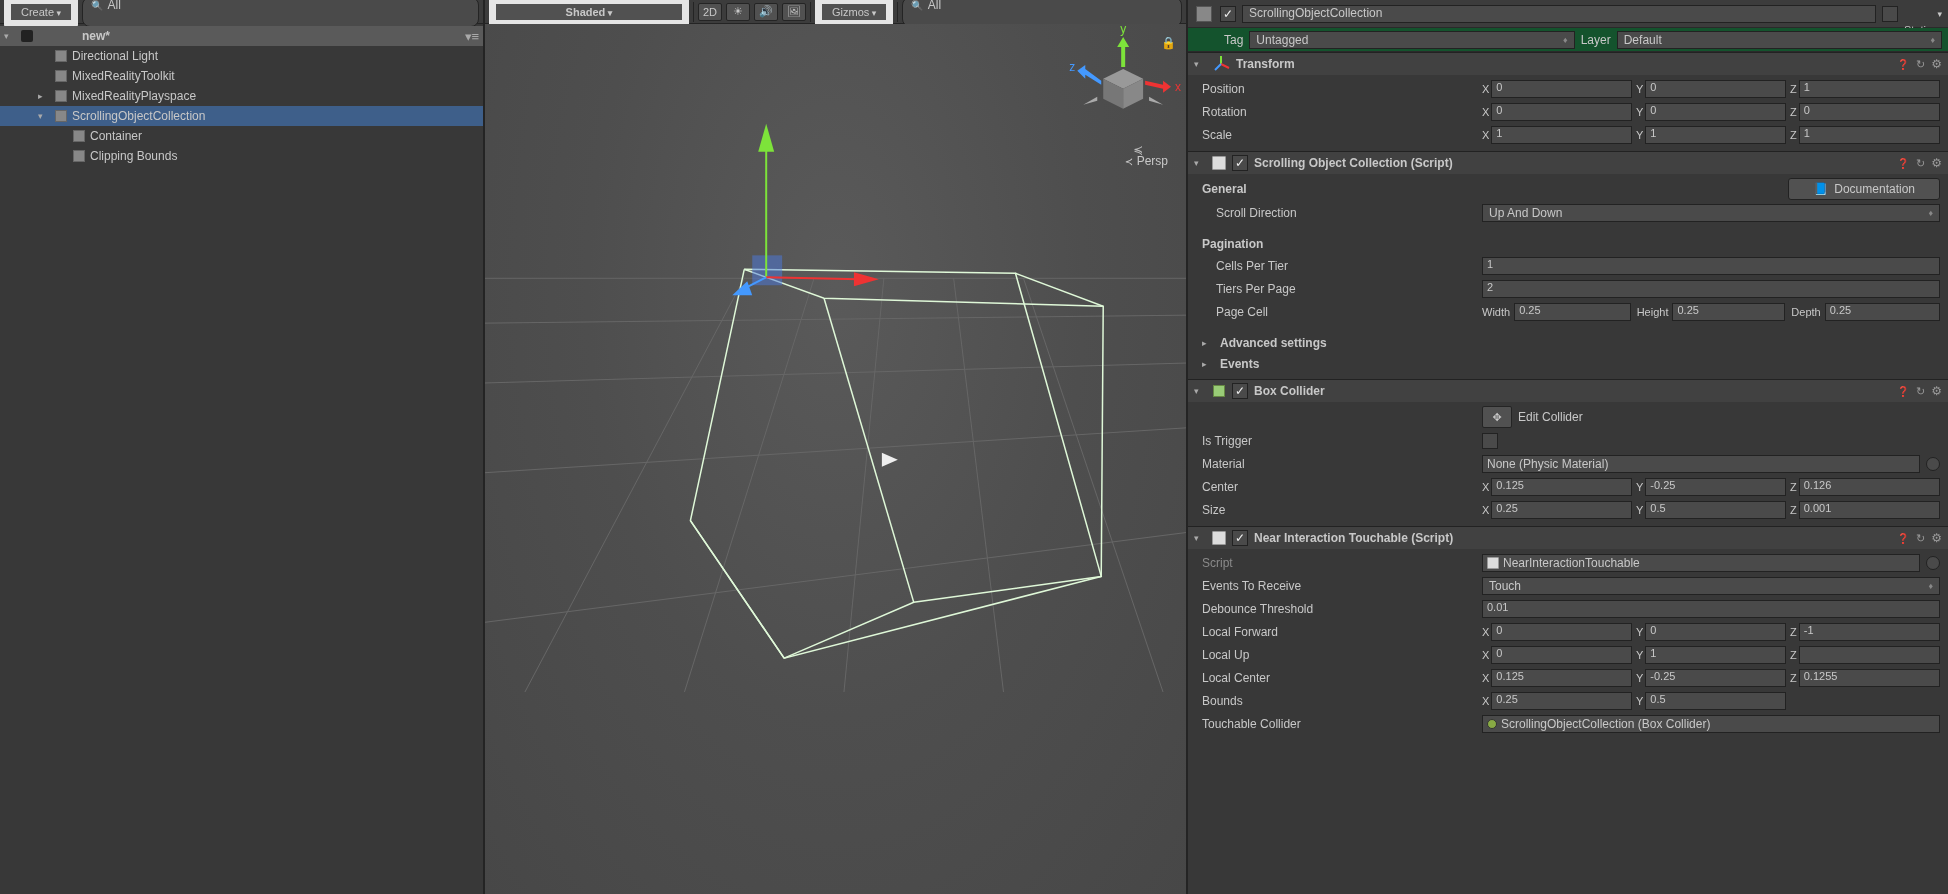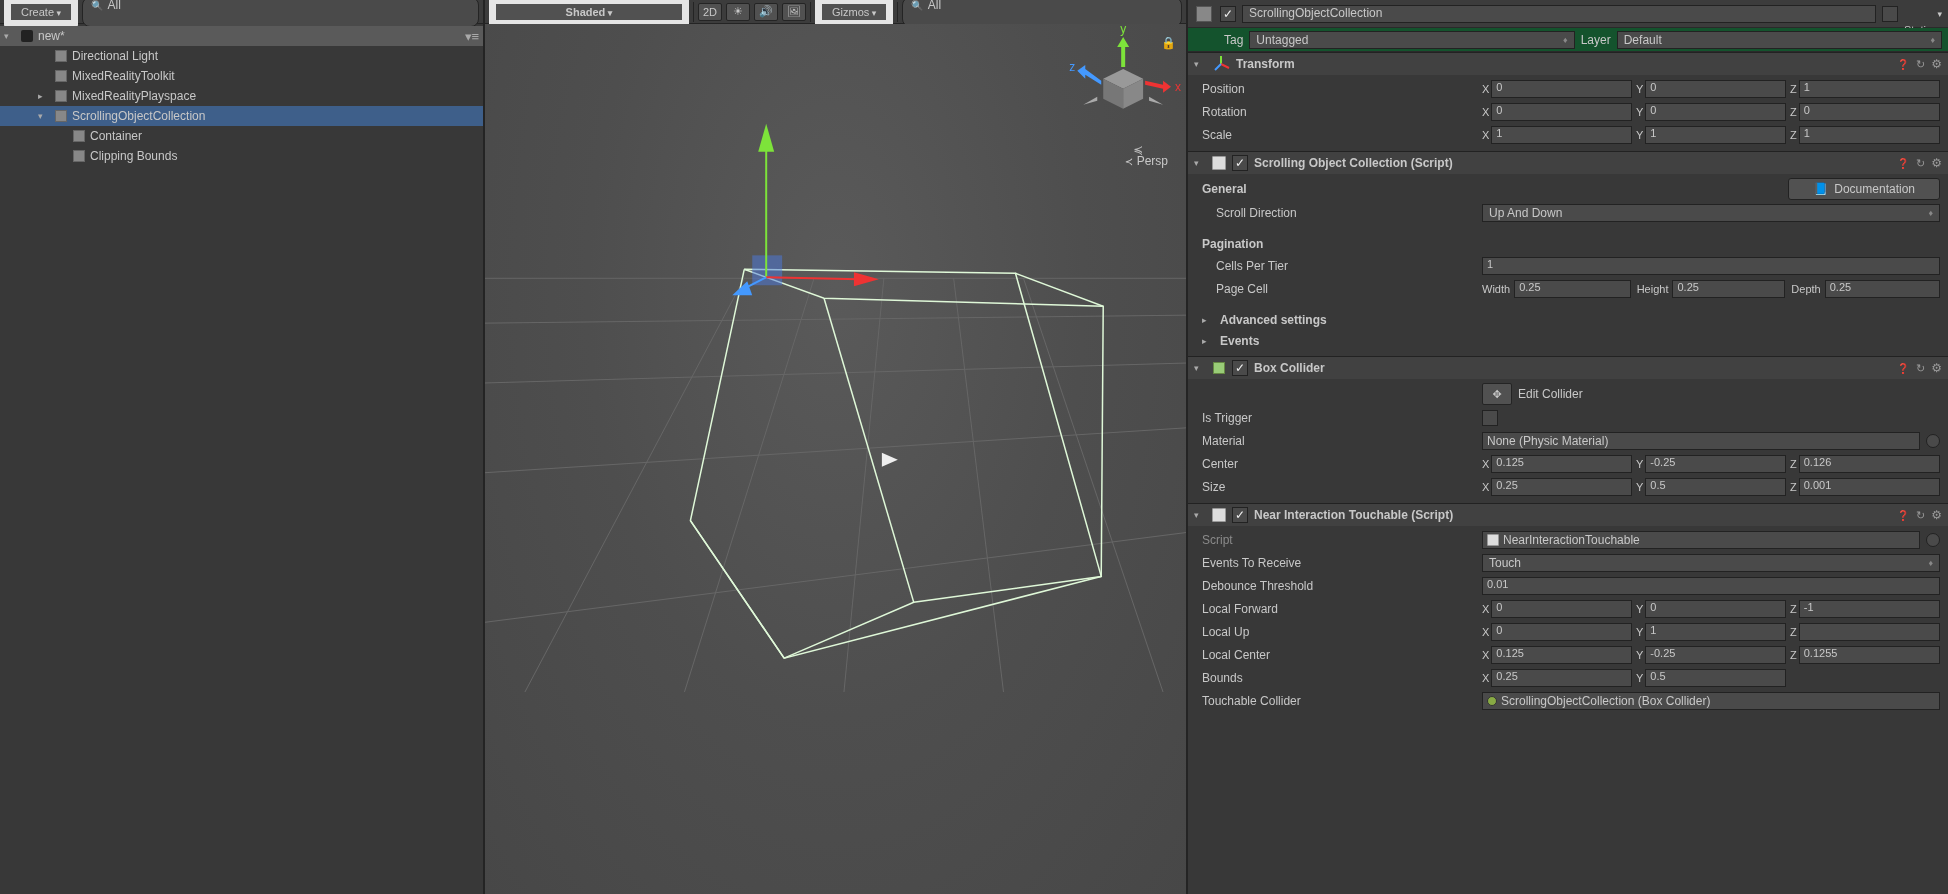--- a/index.html
+++ b/index.html
@@ -97,21 +97,21 @@
 
 <div class="panel hierarchy">
   <div class="toolbar">
     <div class="tb-btn tb-drop">Create</div>
     <div class="search"><span>All</span></div>
   </div>
   <div class="tree">
     <div class="scene-row">
       <span class="fold">▾</span>
       <span class="unity-ic"></span>
-      <span style="font-weight:normal;flex:1;">new*</span>
+      <span style="font-weight:bold;flex:1;margin-left:44px;">new*</span>
       <span class="menu-ic">▾≡</span>
     </div>
     <div class="tree-row indent1">
       <span class="fold"></span>
           <span class="cube-ic"></span>
       <span>Directional Light</span>
     </div>
     <div class="tree-row indent1">
       <span class="fold"></span>
           <span class="cube-ic"></span>
@@ -329,20 +329,24 @@
               <span class="arr">♦</span>
             </div>
           </div>
       <div style="height:6px;"></div>
       <div class="section-lbl">Pagination</div>
       <div class="row">
             <span class="lbl sub">Cells Per Tier</span>
         <div class="field">1</div>
           </div>
       <div class="row">
+            <span class="lbl sub">Tiers Per Page</span>
+        <div class="field">2</div>
+          </div>
+      <div class="row">
             <span class="lbl sub">Page Cell</span>
         <div class="wd3">
           <div class="pair">
                 <span class="plbl">Width</span>
                 <div class="val">0.25</div>
               </div>
           <div class="pair">
                 <span class="plbl">Height</span>
                 <div class="val">0.25</div>
               </div>

